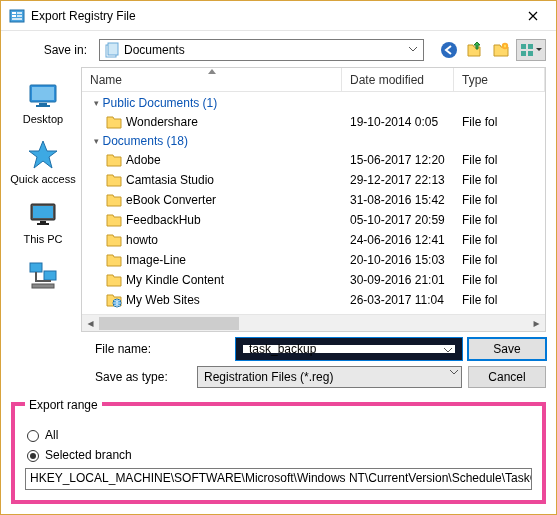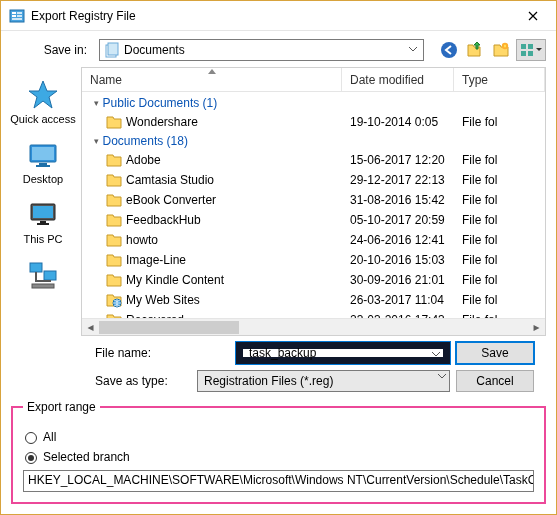--- a/index.html
+++ b/index.html
@@ -34,30 +34,30 @@
 .group::before{content:"▾"; font-size:9px; color:#606060;}
 .row { display:flex; height:20px; align-items:center; padding-left:24px;}
 .row .ic { width:16px; height:16px; margin-right:4px; flex-shrink:0;}
 .row .nm { width:224px; white-space:nowrap; overflow:hidden;}
 .row .dt { width:112px; white-space:nowrap;}
 .row .tp { flex:1; white-space:nowrap;}
 .hscroll{height:17px;border-top:1px solid #e5e5e5;background:#f0f0f0;display:flex;align-items:center;}
 .hscroll .track{flex:1;height:17px;position:relative;}
 .hscroll .thumb{position:absolute;left:0;top:2px;height:13px;width:140px;background:#cdcdcd;}
 .hscroll .arr{width:17px;height:17px;display:flex;align-items:center;justify-content:center;color:#606060;}
-.formrows { padding:6px 22px 4px 94px;}
+.formrows { padding:6px 10px 4px 94px;}
 .formrow { display:flex; align-items:center; margin-bottom:6px; gap:6px;}
 .formrow .flabel { width:96px;}
 .combo { flex:1; height:22px; border:1px solid #7a7a7a; background:#fff; display:flex; align-items:center; padding:0 6px; position:relative;}
 .combo.focus { border:7px solid #0f172a; outline:1px solid #0078d7;margin-left:39px;}
 .combo .dd { position:absolute; right:3px; top:3px;}
 .combo.gray { background:#e8e8e8;}
 .btn { width:78px; height:22px; border:1px solid #adadad; background:#e1e1e1; display:flex;align-items:center;justify-content:center; }
 .btn.primary { border:1px solid #0078d7; outline:1px solid #0078d7;}
-.fieldset { margin:4px 10px 10px 10px; border:2px solid #ec4899; padding:6px 10px 10px 10px;}
+.fieldset { margin:4px 10px 10px 10px; border:4px solid #ec4899; padding:6px 10px 10px 10px;}
 .fieldset .legend { position:relative; top:-14px; background:#fff; display:inline-block; padding:0 4px; margin-bottom:-8px;}
 .radio { display:flex; align-items:flex-end; gap:6px; margin:2px 0 6px 2px;}
 .radio .rdot{width:12px;height:12px;border:1px solid #333;border-radius:50%;display:flex;align-items:center;justify-content:center;}
 .radio .rdot.sel::after{content:"";width:6px;height:6px;border-radius:50%;background:#333;}
 .pathbox{width:100%;height:22px;border:1px solid #7a7a7a;padding:2px 4px;font-size:11px;white-space:nowrap;overflow:hidden;margin-top:2px;}
 svg{display:block;}
 </style>
 </head>
 <body>
 
@@ -130,35 +130,35 @@
           </svg>
       </div>
     </div>
   </div>
 
   <div class="body">
     <div class="places">
       <div class="place">
         <span class="picon">
             <svg width="32" height="32">
-              <path d="M16 2 L20 12 L30 12 L22 18 L25 29 L16 22 L7 29 L10 18 L2 12 L12 12 Z" fill="#3da9e3" stroke="#1e6fa8"></path>
-            </svg>
-          </span>
-        <span class="ptxt">Quick access</span>
-      </div>
-      <div class="place">
-        <span class="picon">
-            <svg width="32" height="32">
               <rect x="3" y="6" width="26" height="17" rx="1" fill="#2f8fd8" stroke="#1e6fa8"></rect>
               <rect x="5" y="8" width="22" height="13" fill="#7cc3ee"></rect>
               <rect x="12" y="24" width="8" height="2" fill="#1e6fa8"></rect>
               <rect x="9" y="26" width="14" height="2" fill="#1e6fa8"></rect>
             </svg>
           </span>
         <span class="ptxt">Desktop</span>
+      </div>
+      <div class="place">
+        <span class="picon">
+            <svg width="32" height="32">
+              <path d="M16 2 L20 12 L30 12 L22 18 L25 29 L16 22 L7 29 L10 18 L2 12 L12 12 Z" fill="#3da9e3" stroke="#1e6fa8"></path>
+            </svg>
+          </span>
+        <span class="ptxt">Quick access</span>
       </div>
       <div class="place">
         <span class="picon">
             <svg width="32" height="32">
               <rect x="4" y="5" width="24" height="16" rx="1" fill="#555" stroke="#222"></rect>
               <rect x="6" y="7" width="20" height="12" fill="#3da9e3"></rect>
               <rect x="13" y="22" width="6" height="2" fill="#222"></rect>
               <rect x="10" y="24" width="12" height="2" fill="#222"></rect>
             </svg>
           </span>

